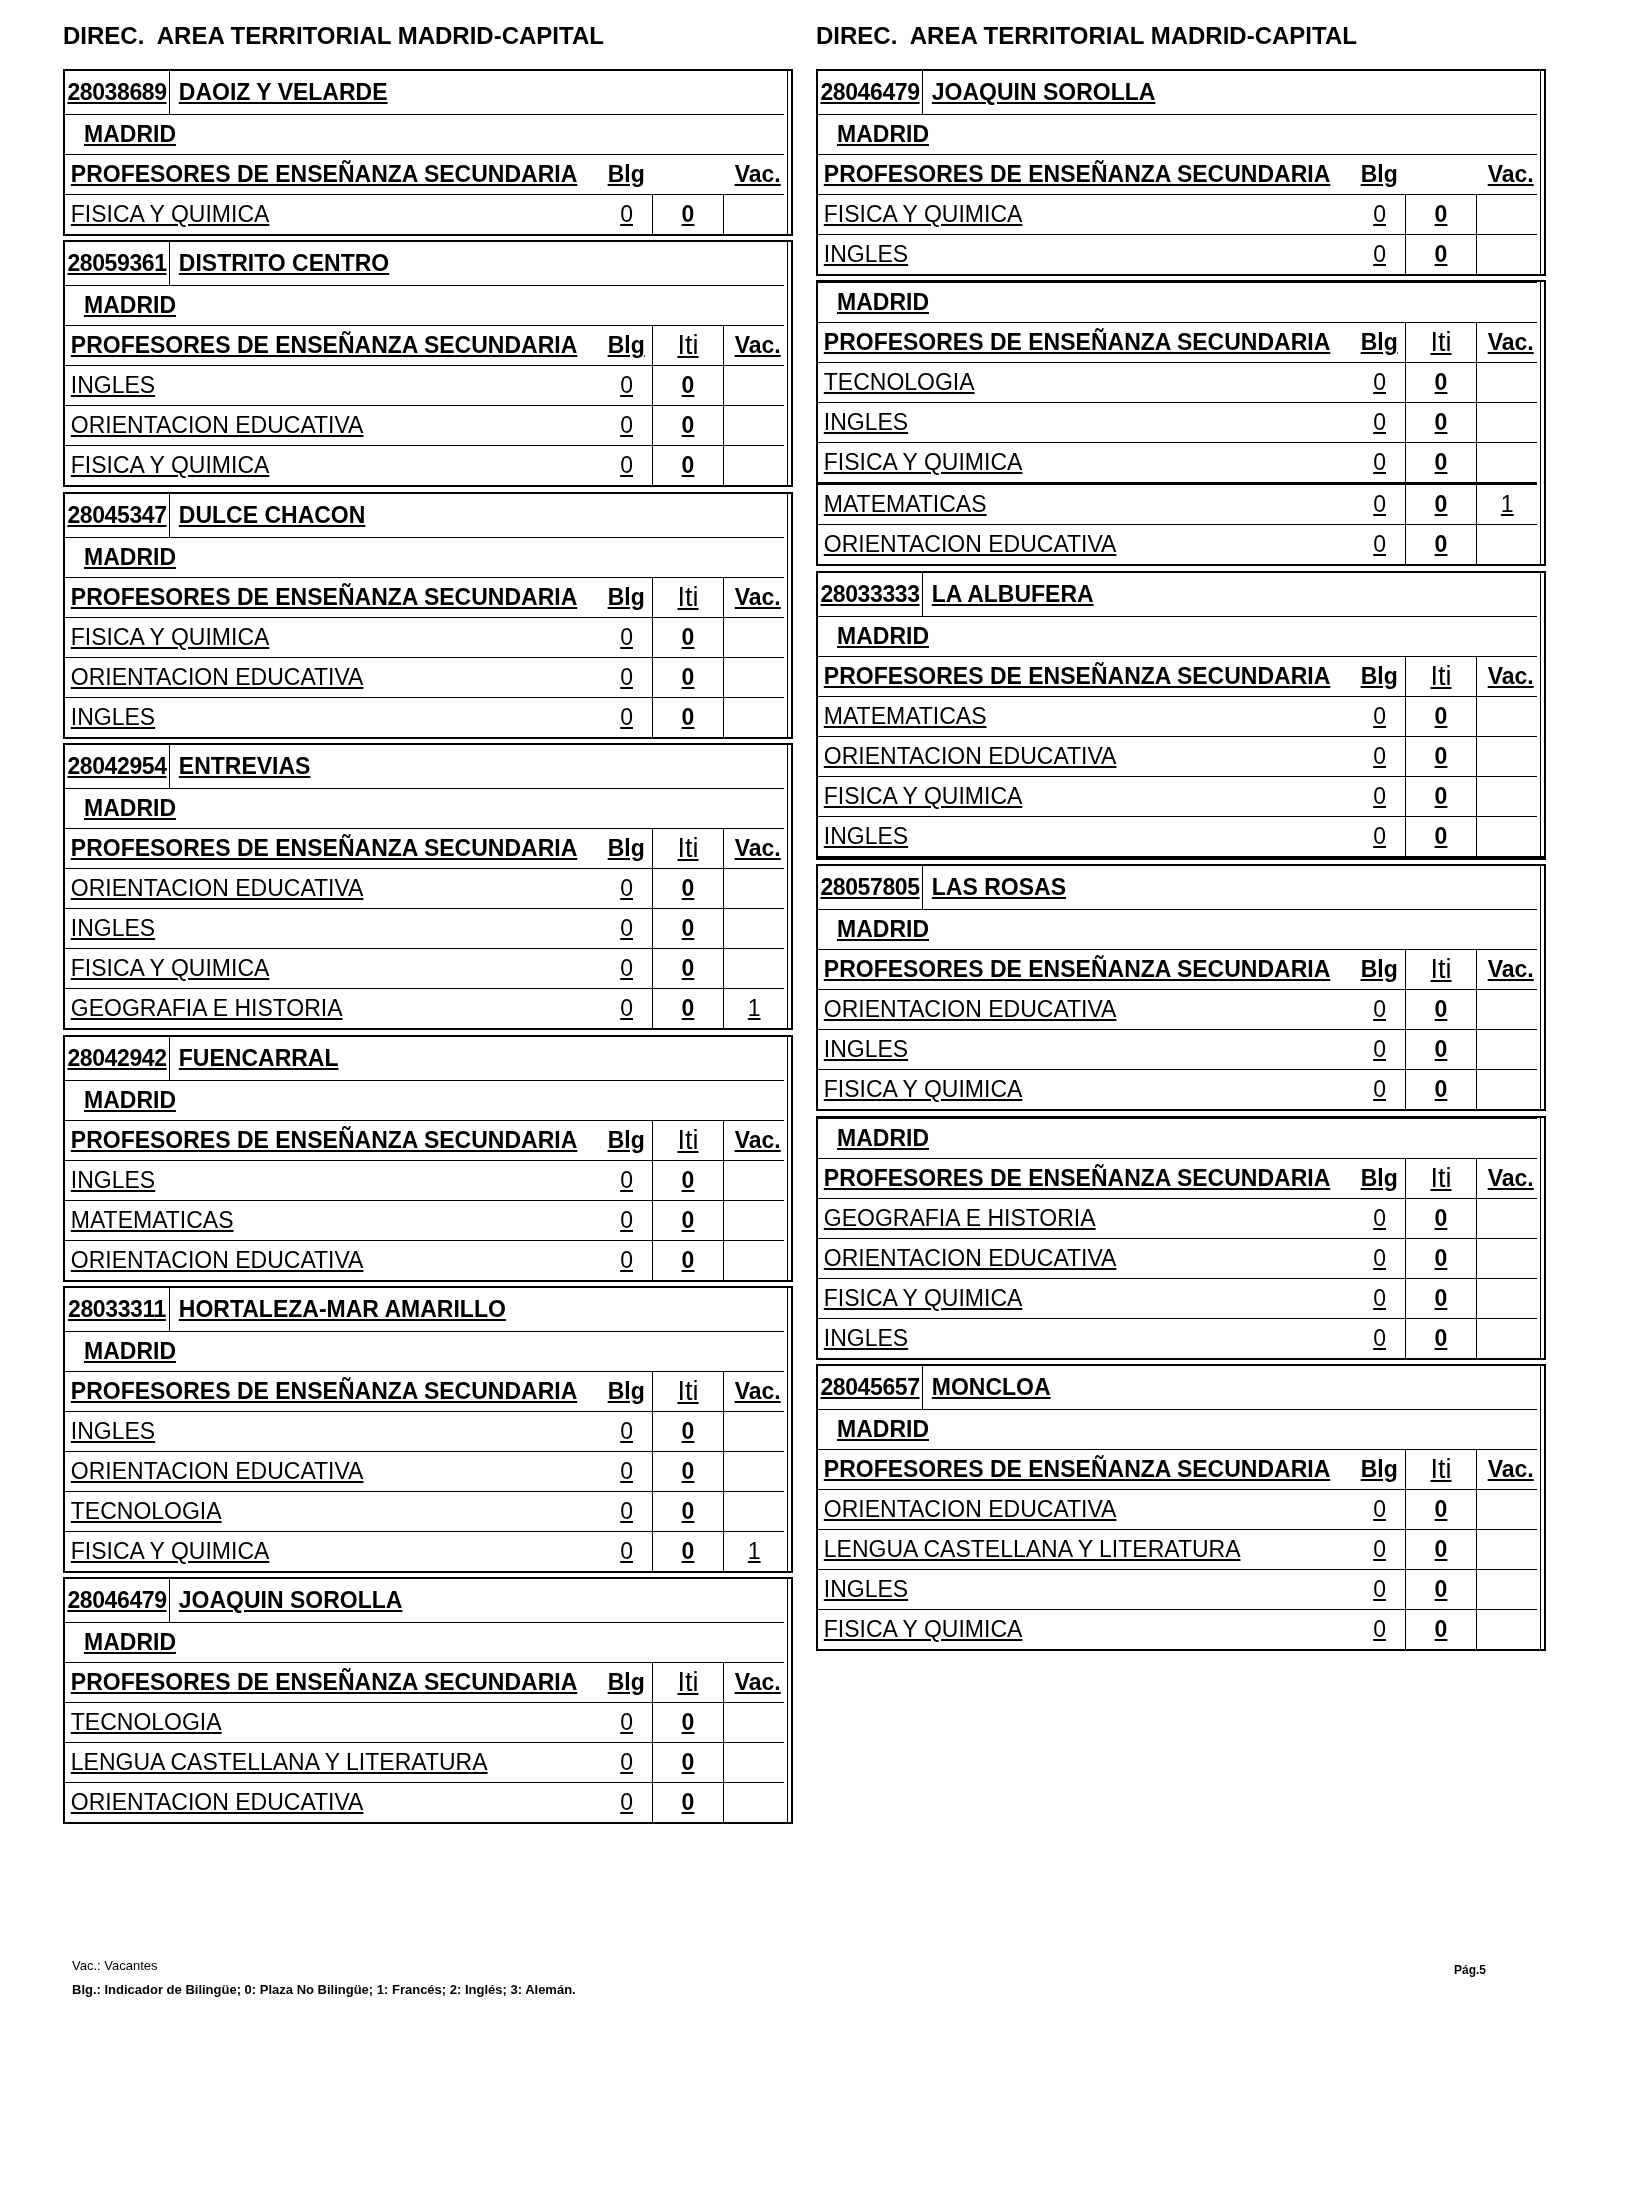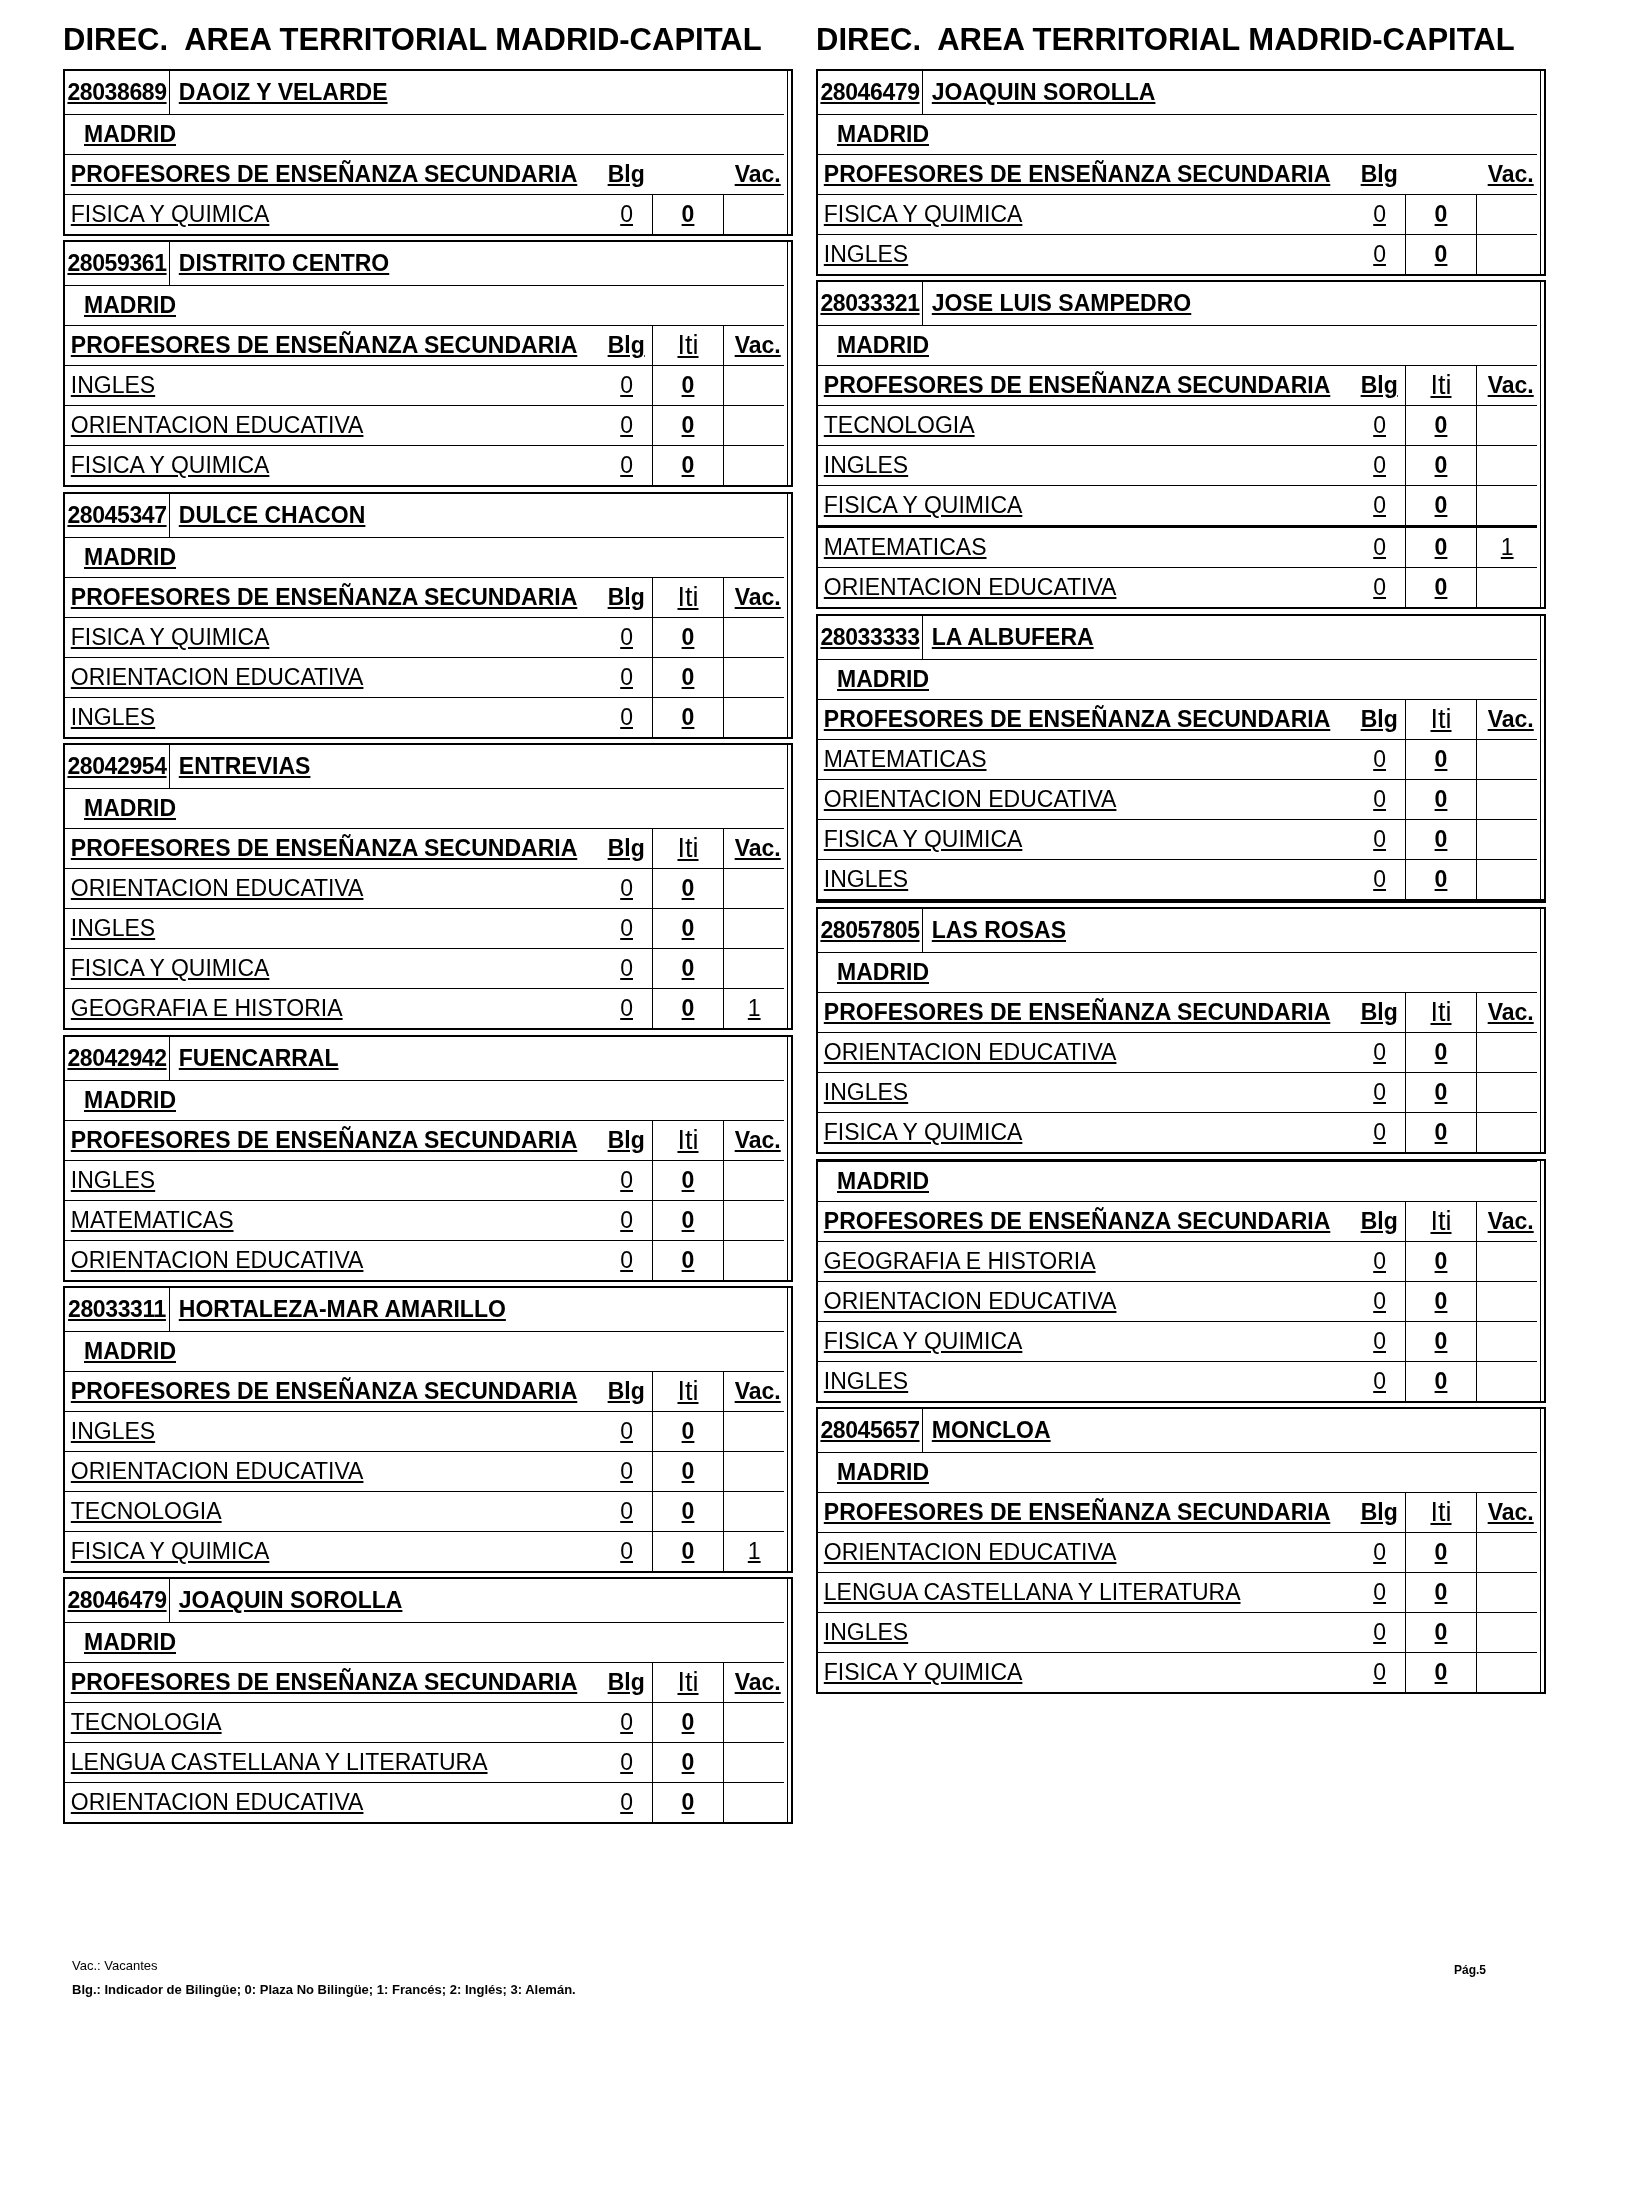--- a/index.html
+++ b/index.html
@@ -3,21 +3,21 @@
 <meta charset="utf-8">
 <style>
   html,body{margin:0;padding:0;}
   body{
     width:1652px;height:2205px;position:relative;overflow:hidden;
     background:#ffffff;color:#000000;
     font-family:"Liberation Sans", sans-serif;
     -webkit-font-smoothing:antialiased;
   }
   .doc-title{
-    position:absolute;top:22px;font-size:31px;font-weight:bold;
+    position:absolute;top:22px;font-size:24px;font-weight:bold;
     white-space:pre;letter-spacing:0px;
   }
   .doc-title.t-left{left:63px;}
   .doc-title.t-right{left:816px;}
 
   .col{position:absolute;top:69px;width:730px;}
   .col.c-left{left:63px;}
   .col.c-right{left:816px;}
 
   .block{
@@ -385,24 +385,20 @@
       <div class="row subject-row">
     <div class="cell main-cell">
       <span class="subj">INGLES</span>
       <span class="blg-val">0</span>
     </div>
     <div class="cell iti-cell">0</div>
     <div class="cell vac-cell"></div>
   </div>
     </div>
     <div class="block">
-    <div class="row code-row">
-      <div class="cell code-cell">28033321</div>
-      <div class="cell name-cell">JOSE LUIS SAMPEDRO</div>
-    </div>
     <div class="row city-row">
       <div class="cell city-cell">MADRID</div>
     </div>
     <div class="row header-row">
       <div class="cell main-cell">
         <span class="hdr-label">PROFESORES DE ENSEÑANZA SECUNDARIA</span>
         <span class="hdr-blg">Blg</span>
       </div>
       <div class="cell iti-cell">Iti</div>
       <div class="cell vac-cell">Vac.</div>

